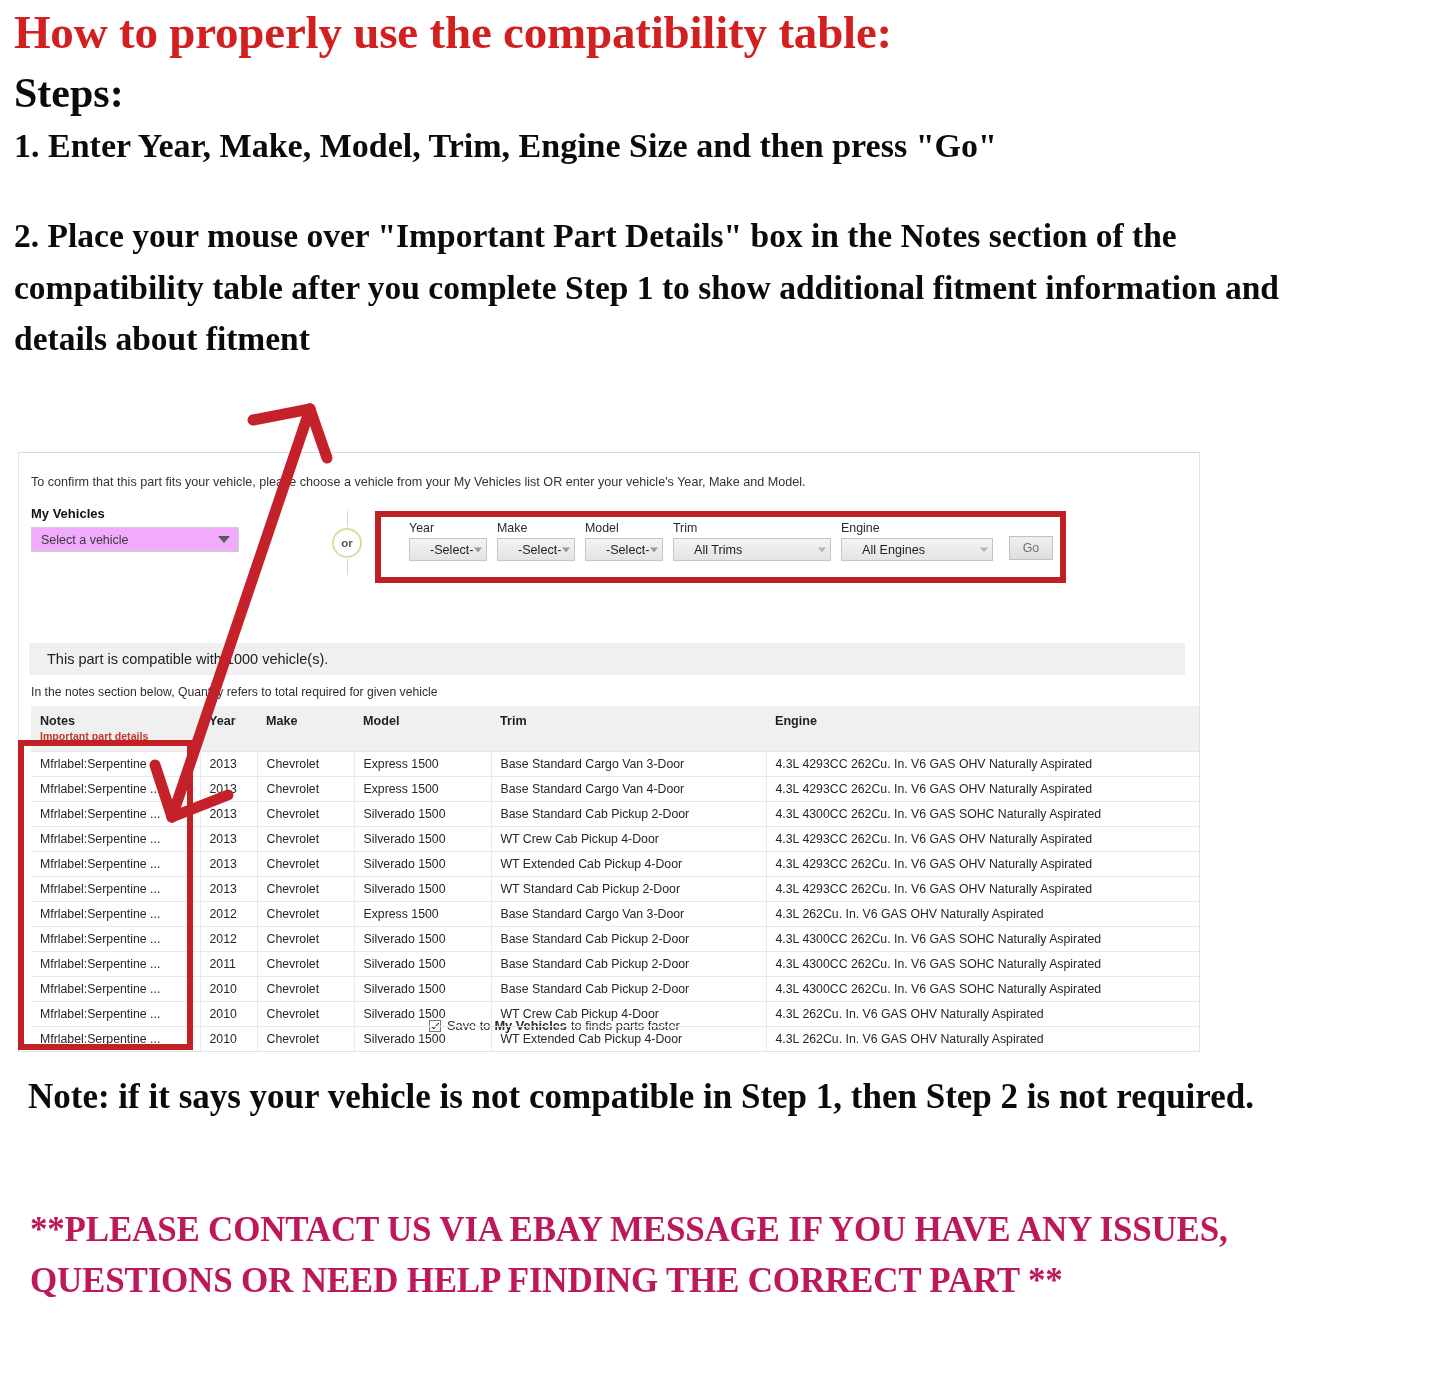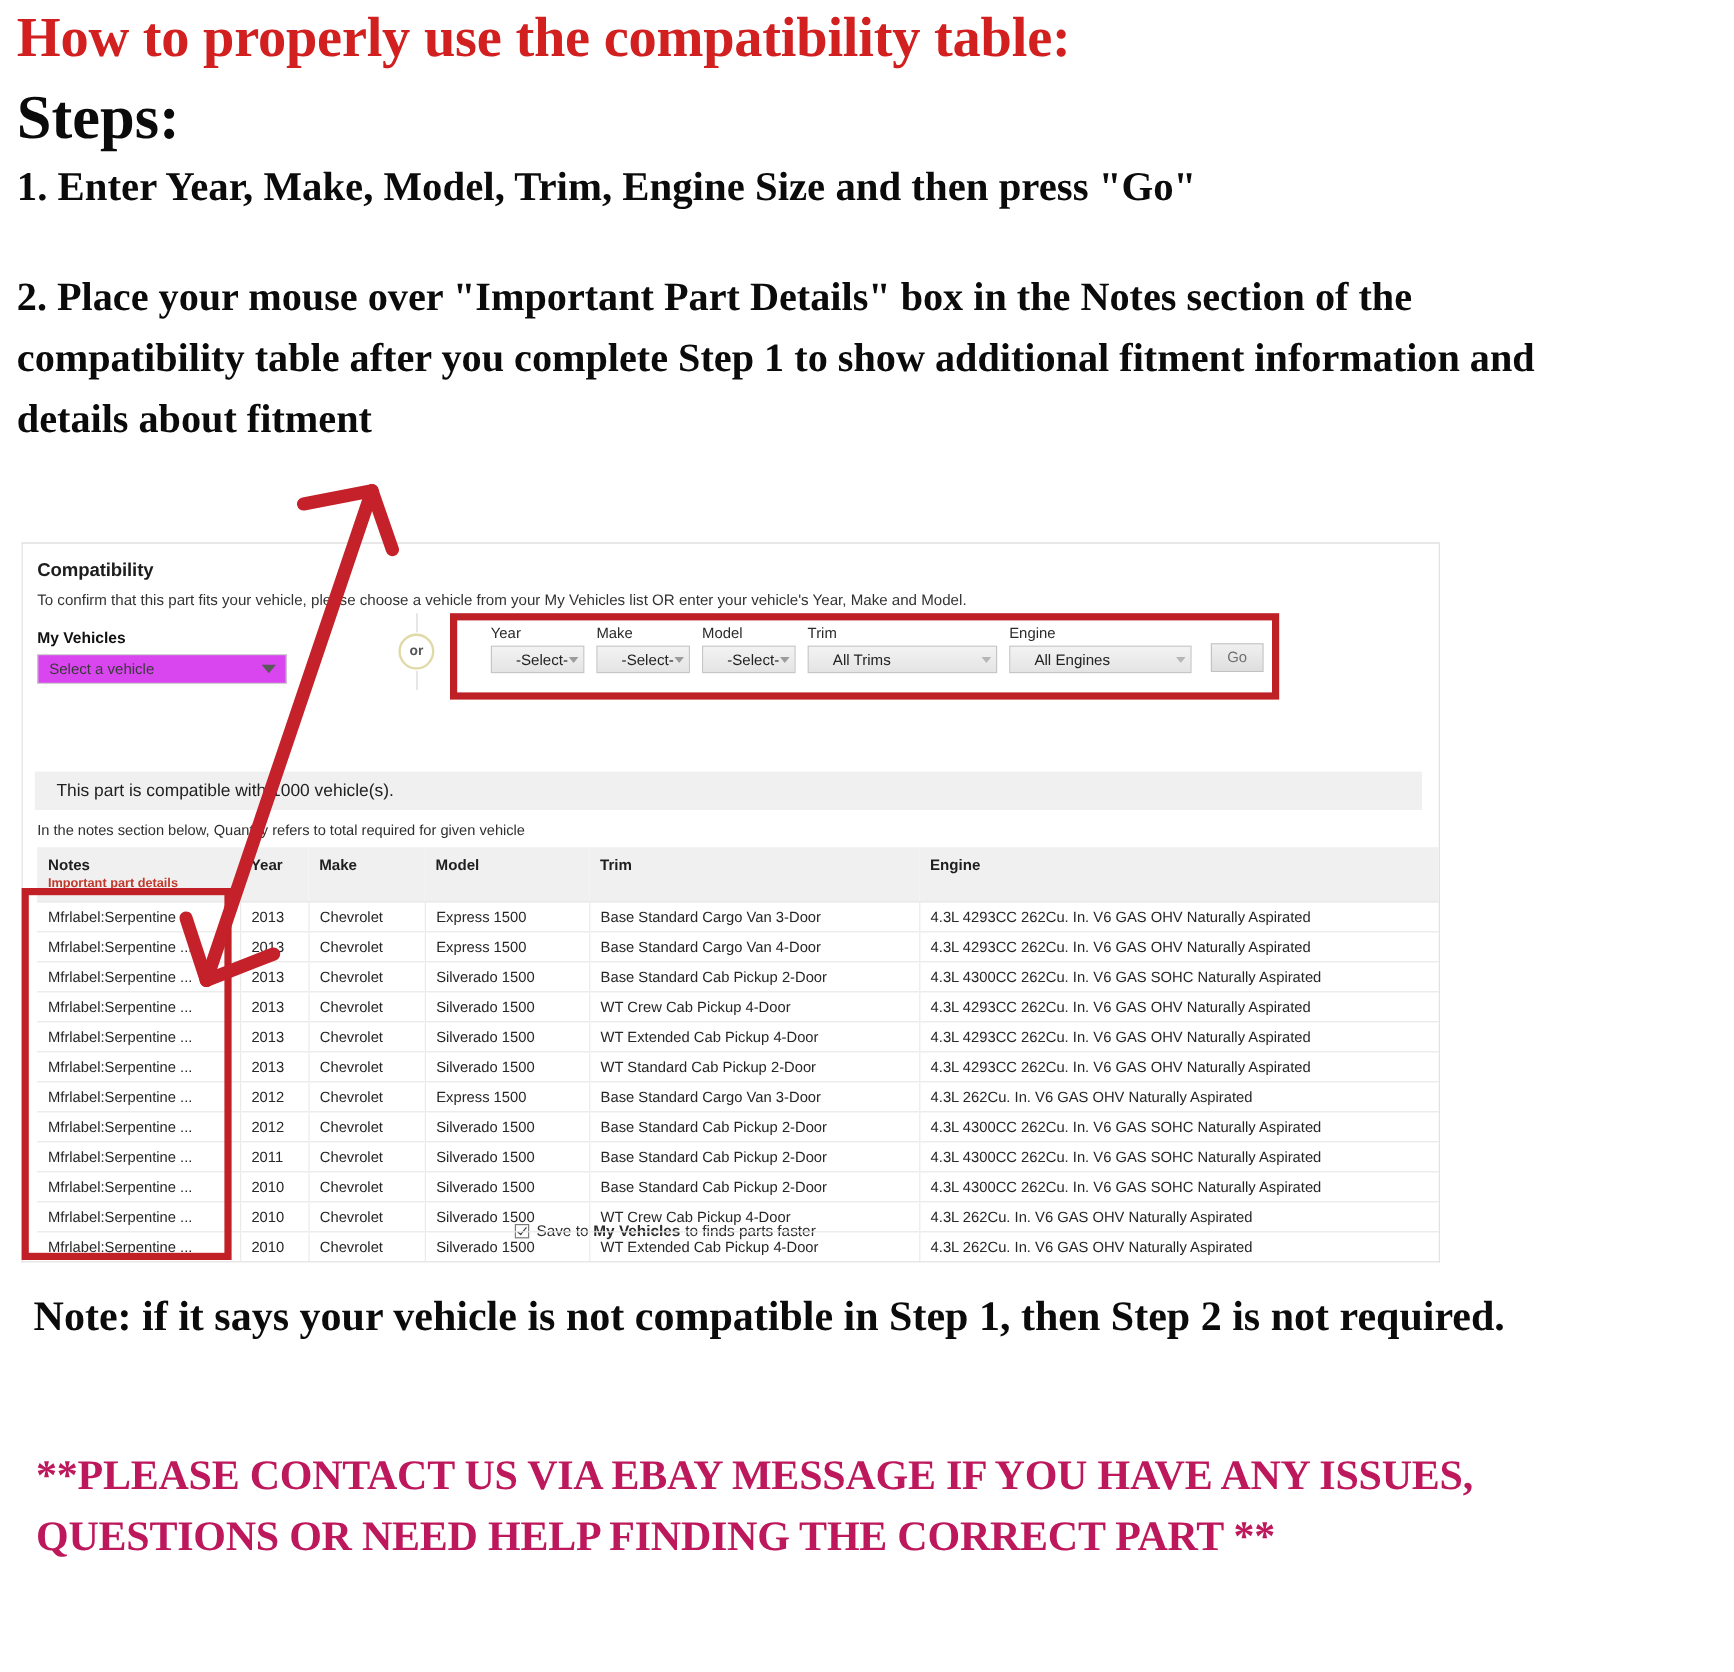--- a/index.html
+++ b/index.html
@@ -27,21 +27,21 @@
     font-weight: bold;
     font-size: 47px;
     color: #d21f1f;
     line-height: 1.05;
     letter-spacing: -0.2px;
     white-space: nowrap;
   }
   .steps-label {
     font-family: "Liberation Serif", serif;
     font-weight: bold;
-    font-size: 52px;
+    font-size: 42px;
     color: #0b0b0b;
     line-height: 1.15;
     margin-top: 12px;
   }
   .step-1 {
     font-family: "Liberation Serif", serif;
     font-weight: bold;
     font-size: 34px;
     color: #0b0b0b;
     line-height: 1.2;
@@ -89,21 +89,21 @@
     font-size: 13px;
     font-weight: bold;
     color: #111111;
     margin-top: 17px;
   }
   .veh-select {
     margin-top: 6px;
     width: 208px;
     height: 25px;
     border: 1px solid #cfcfcf;
-    background: #d946ef;
+    background: #f0abfc;
     box-sizing: border-box;
     display: flex;
     align-items: center;
     position: relative;
     font-size: 12.5px;
     color: #3a3a3a;
     padding-left: 9px;
   }
   .veh-select .caret {
     position: absolute;
@@ -354,21 +354,20 @@
 <div class="instr-wrap">
   <div class="head-red">How to properly use the compatibility table:</div>
   <div class="steps-label">Steps:</div>
   <div class="step-1">1. Enter Year, Make, Model, Trim, Engine Size and then press "Go"</div>
   <div class="step-2">2. Place your mouse over "Important Part Details" box in the Notes section of the compatibility table after you complete Step 1 to show additional fitment information and details about fitment</div>
 </div>
 
 <div class="panel">
   <div class="panel-inner">
 
-    <div class="sec-title">Compatibility</div>
     <div class="sec-sub">To confirm that this part fits your vehicle, please choose a vehicle from your My Vehicles list OR enter your vehicle's Year, Make and Model.</div>
 
     <div class="myveh-label">My Vehicles</div>
     <div class="veh-select">
       <span>Select a vehicle</span>
       <span class="caret"></span>
     </div>
 
     <div class="or-wrap">
       <div class="or-line-t"></div>

